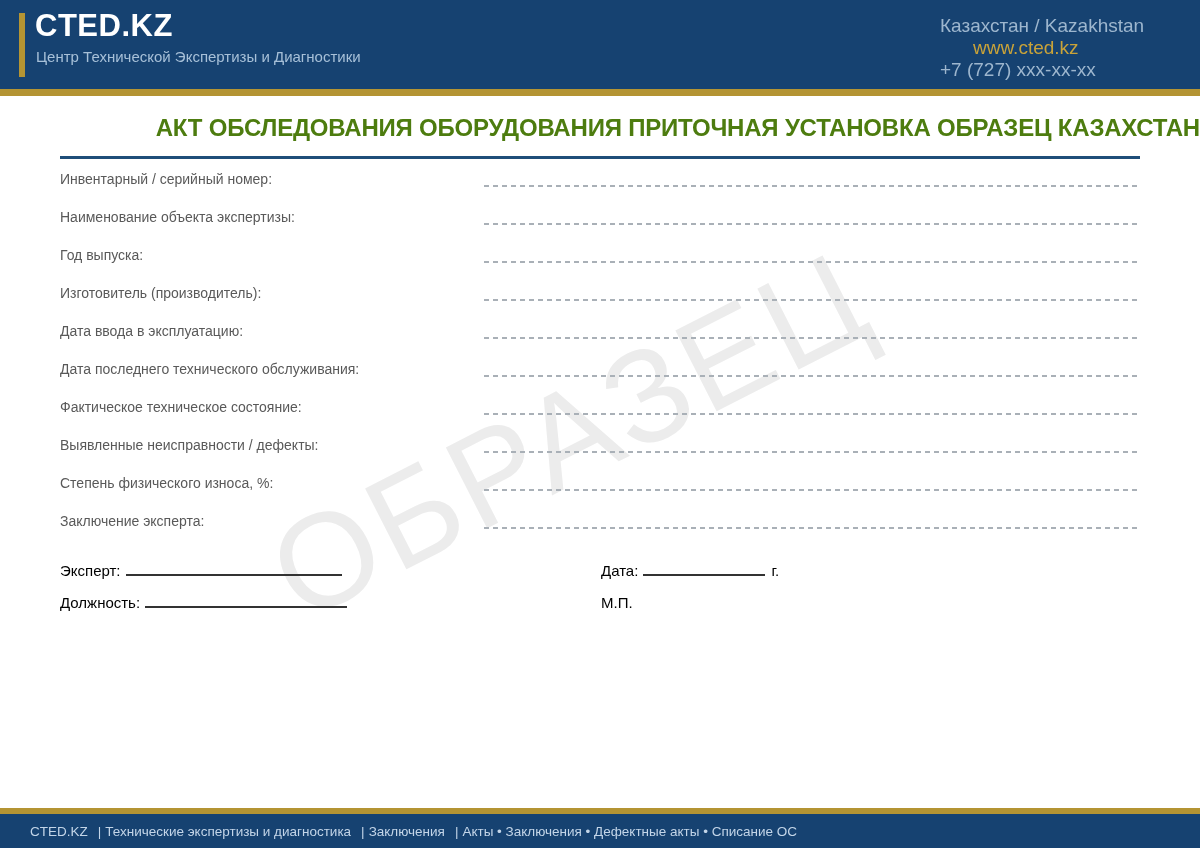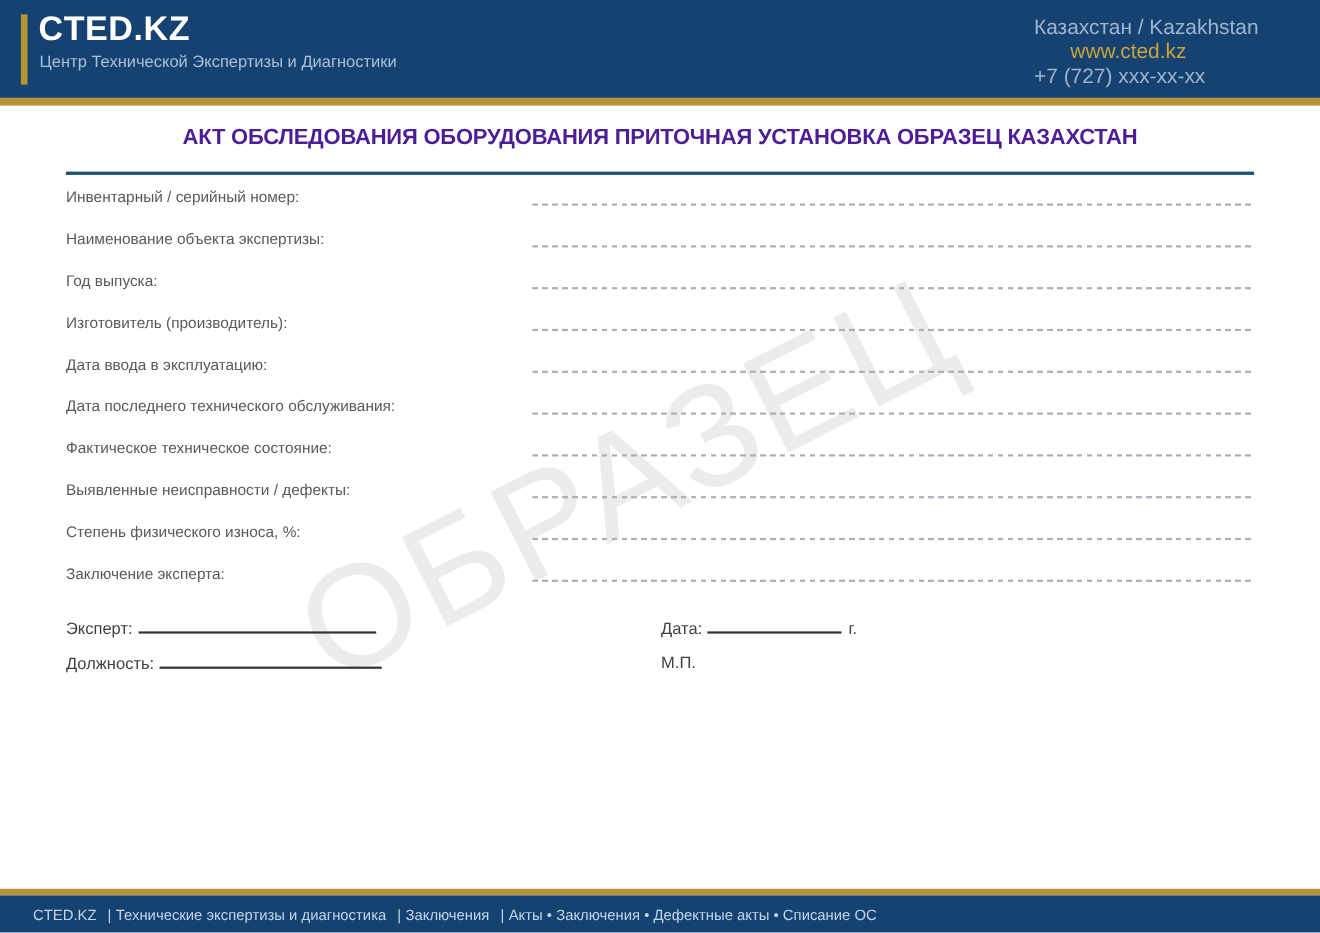--- a/index.html
+++ b/index.html
@@ -7,31 +7,31 @@
         font-family:"Liberation Sans",sans-serif;}
   
   .header{position:absolute;top:0;left:0;right:0;height:89px;background:#164271;z-index:2;}
   .header-accent{position:absolute;left:19px;top:13px;width:6px;height:64px;background:#b49433;}
   .brand{position:absolute;left:35px;top:8px;color:#ffffff;font-size:31px;font-weight:bold;letter-spacing:.5px;}
   .subtitle{position:absolute;left:36px;top:48px;color:#a7c0d8;font-size:15px;}
   .header-right{position:absolute;left:940px;top:15px;font-size:19px;line-height:22px;color:#9db6ce;}
   .header-right .website{color:#c9a339;cursor:pointer;margin-left:33px;}
   .gold-bar{position:absolute;top:89px;left:0;right:0;height:7px;background:#b49433;z-index:2;}
   
-  .doc-title{position:absolute;top:114px;left:0;right:0;text-align:center;color:#4c1d95;
-             font-size:20px;font-weight:bold;letter-spacing:-.2px;z-index:2;}
+  .doc-title{position:absolute;top:114px;left:0;right:0;text-align:right;color:#4d7c0f;
+             font-size:24px;font-weight:bold;letter-spacing:-.2px;z-index:2;}
   .title-rule{position:absolute;top:156px;left:60px;width:1080px;height:3px;background:#1f4e79;z-index:2;}
   
   .fields{position:absolute;top:161px;left:60px;width:1080px;z-index:2;}
   .field-row{position:relative;height:38px;}
   .field-label{position:absolute;left:0;top:10px;font-size:14px;color:#595959;}
   .field-line{position:absolute;left:424px;right:0;top:24px;height:2px;
               background:repeating-linear-gradient(90deg,#a9b0b7 0 5px,transparent 5px 9px);}
   
-  .sig{position:absolute;left:60px;top:558px;width:1080px;z-index:2;color:#404040;font-size:15px;}
+  .sig{position:absolute;left:60px;top:558px;width:1080px;z-index:2;color:#000000;font-size:15px;}
   .sig-row{position:relative;height:32px;}
   .sig-left{position:absolute;left:0;top:4px;}
   .sig-right{position:absolute;left:520px;top:4px;margin-left:21px;}
   .uline{display:inline-block;border-bottom:2px solid #333;height:12px;margin-left:5px;vertical-align:baseline;}
   .ul-expert{width:216px;}
   .ul-position{width:202px;}
   .ul-date{width:122px;margin-right:6px;}
   
   .watermark{position:absolute;left:570px;top:435px;transform:translate(-50%,-50%) rotate(-27deg);
              font-size:132px;font-weight:400;color:#ececec;letter-spacing:4px;white-space:nowrap;z-index:1;

